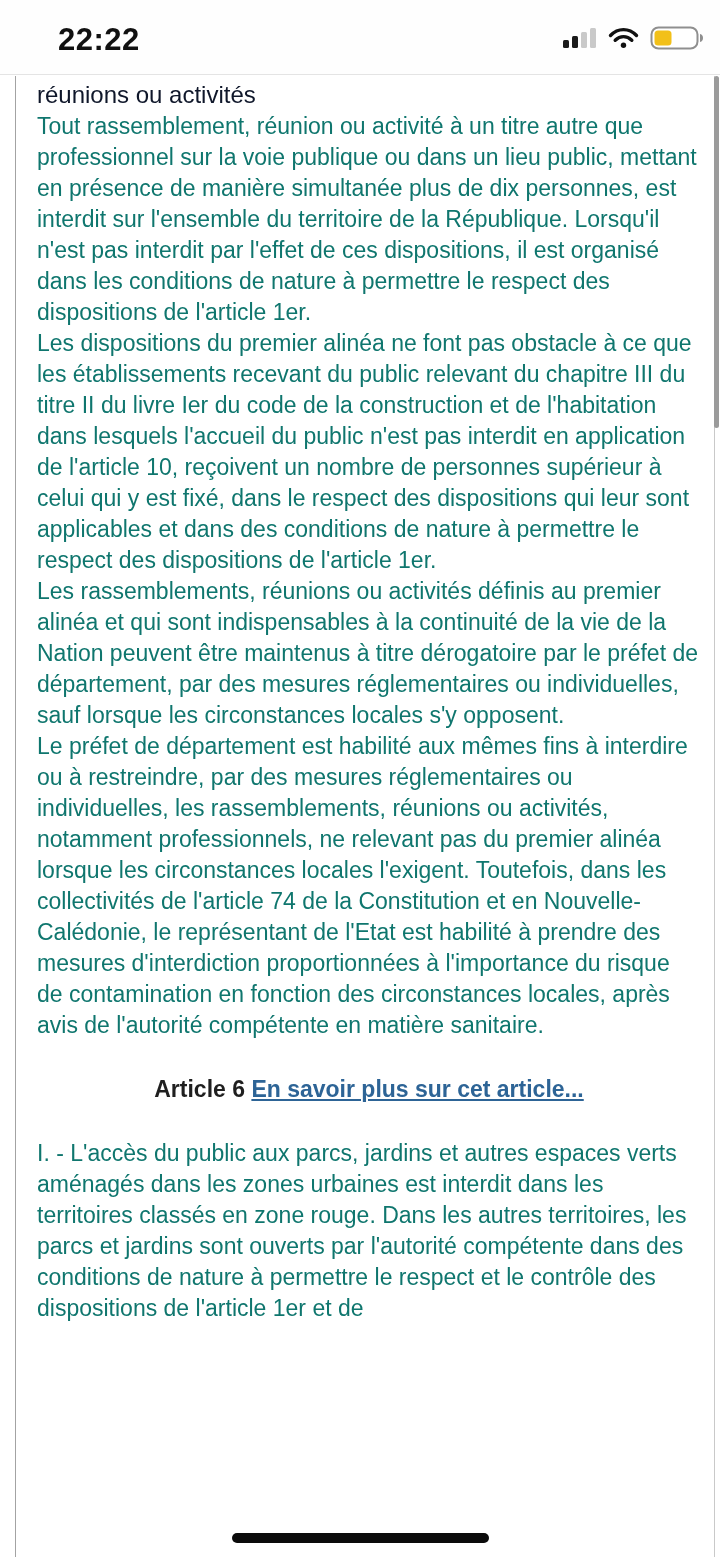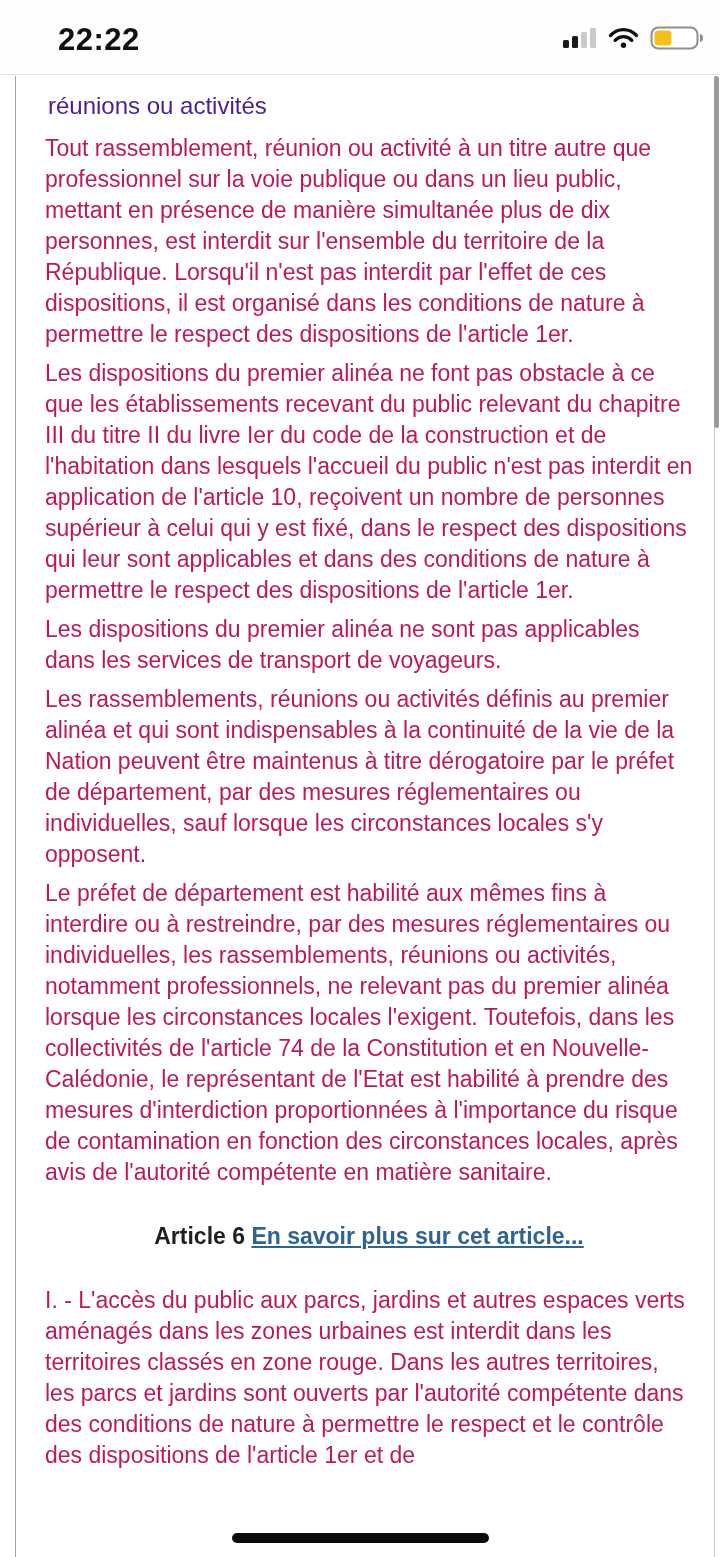--- a/index.html
+++ b/index.html
@@ -21,27 +21,27 @@
   .status-icons { display: flex; align-items: center; gap: 11px; }
   
   .content {
     position: absolute; top: 76px; left: 15px; right: 5px; bottom: 0;
     border-left: 1px solid #a3a3a3;
     border-right: 1px solid #c9c9c9;
     padding: 2px 13px 0 21px;
     overflow: hidden;
     background: #fff;
   }
-  .chapter-tail { font-size: 24px; line-height: 33px; margin: 11px; color: #4c1d95; }
+  .chapter-tail { font-size: 24px; line-height: 33px; margin: 0; color: #0f172a; }
   .article-heading {
     text-align: center; font-size: 23px; line-height: 31px;
     font-weight: bold; margin: 33px 0; color: #1f1f1f;
   }
   .article-link { color: #2d6496; text-decoration: underline; cursor: pointer; }
-  .body-text { font-size: 23px; line-height: 31px; margin: 8px; color: #be185d; }
+  .body-text { font-size: 23px; line-height: 31px; margin: 0; color: #0f766e; }
   .para-group { margin: 0; }
   
   .scroll-thumb {
     position: absolute; top: 76px; right: 1px; width: 5px; height: 352px;
     background: #9b9b9b; border-radius: 3px;
   }
   .home-indicator {
     position: absolute; left: 232px; top: 1533px; width: 257px; height: 10px;
     border-radius: 5px; background: #0b0b0b;
   }
@@ -77,21 +77,20 @@
   </span>
 </div>
 
 <div class="content">
 
   <p class="chapter-tail">réunions ou activités</p>
 
   <div class="para-group">
     <p class="body-text">Tout rassemblement, réunion ou activité à un titre autre que professionnel sur la voie publique ou dans un lieu public, mettant en présence de manière simultanée plus de dix personnes, est interdit sur l'ensemble du territoire de la République. Lorsqu'il n'est pas interdit par l'effet de ces dispositions, il est organisé dans les conditions de nature à permettre le respect des dispositions de l'article 1er.</p>
     <p class="body-text">Les dispositions du premier alinéa ne font pas obstacle à ce que les établissements recevant du public relevant du chapitre III du titre II du livre Ier du code de la construction et de l'habitation dans lesquels l'accueil du public n'est pas interdit en application de l'article 10, reçoivent un nombre de personnes supérieur à celui qui y est fixé, dans le respect des dispositions qui leur sont applicables et dans des conditions de nature à permettre le respect des dispositions de l'article 1er.</p>
-    <p class="body-text">Les dispositions du premier alinéa ne sont pas applicables dans les services de transport de voyageurs.</p>
     <p class="body-text">Les rassemblements, réunions ou activités définis au premier alinéa et qui sont indispensables à la continuité de la vie de la Nation peuvent être maintenus à titre dérogatoire par le préfet de département, par des mesures réglementaires ou individuelles, sauf lorsque les circonstances locales s'y opposent.</p>
     <p class="body-text">Le préfet de département est habilité aux mêmes fins à interdire ou à restreindre, par des mesures réglementaires ou individuelles, les rassemblements, réunions ou activités, notamment professionnels, ne relevant pas du premier alinéa lorsque les circonstances locales l'exigent. Toutefois, dans les collectivités de l'article 74 de la Constitution et en Nouvelle-Calédonie, le représentant de l'Etat est habilité à prendre des mesures d'interdiction proportionnées à l'importance du risque de contamination en fonction des circonstances locales, après avis de l'autorité compétente en matière sanitaire.</p>
   </div>
 
 
   <div class="article-heading">
     <span>Article 6</span>
     <a class="article-link">En savoir plus sur cet article...</a>
   </div>
   <div class="para-group">

